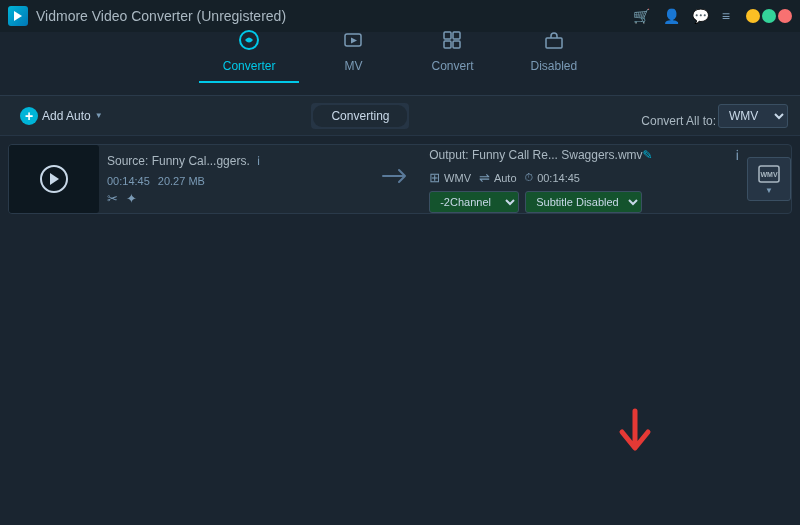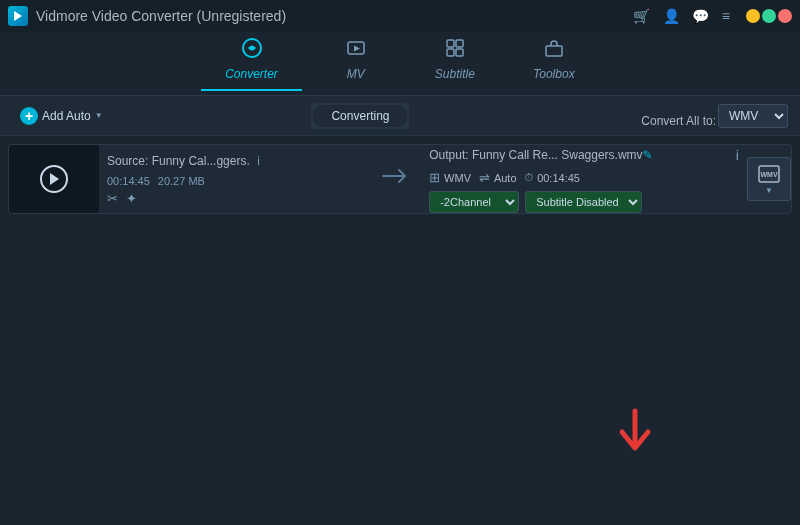--- a/index.html
+++ b/index.html
@@ -65,23 +65,22 @@
     }
 
     
     #tab-bar {
       background: #1a2530;
       height: 64px;
       display: flex;
       align-items: flex-end;
       justify-content: center;
       gap: 9px;
-      padding-bottom: 4px;
+      padding-bottom: 12px;
       border-bottom: 1px solid #2a3a4a;
-      font-style: italic;
     }
     .tab-item {
       display: flex;
       flex-direction: column;
       align-items: center;
       padding: 8px 24px 10px;
       cursor: pointer;
       color: #7a9ab5;
       font-size: 12px;
       gap: 3px;
@@ -398,30 +397,30 @@
   </div>
   <div class="tab-item">
     <span class="tab-icon">
       <svg width="22" height="22" viewBox="0 0 22 22" fill="none">
         <rect x="3" y="3" width="7" height="7" rx="1" stroke="#7a9ab5" stroke-width="1.5"></rect>
         <rect x="12" y="3" width="7" height="7" rx="1" stroke="#7a9ab5" stroke-width="1.5"></rect>
         <rect x="3" y="12" width="7" height="7" rx="1" stroke="#7a9ab5" stroke-width="1.5"></rect>
         <rect x="12" y="12" width="7" height="7" rx="1" stroke="#7a9ab5" stroke-width="1.5"></rect>
       </svg>
     </span>
-    <span>Subtitle</span>
+    <span>Convert</span>
   </div>
   <div class="tab-item">
     <span class="tab-icon">
       <svg width="22" height="22" viewBox="0 0 22 22" fill="none">
         <rect x="3" y="9" width="16" height="10" rx="1" stroke="#7a9ab5" stroke-width="1.5"></rect>
         <path d="M8 9V7a3 3 0 016 0v2" stroke="#7a9ab5" stroke-width="1.5"></path>
       </svg>
     </span>
-    <span>Toolbox</span>
+    <span>Disabled</span>
   </div>
 </div>
 
 <div id="toolbar">
   <button class="add-files-btn">
     <span class="plus-icon">+</span>
     <span>Add Auto</span>
     <span class="dropdown-arrow">▼</span>
   </button>
   <div class="spacer"></div>

